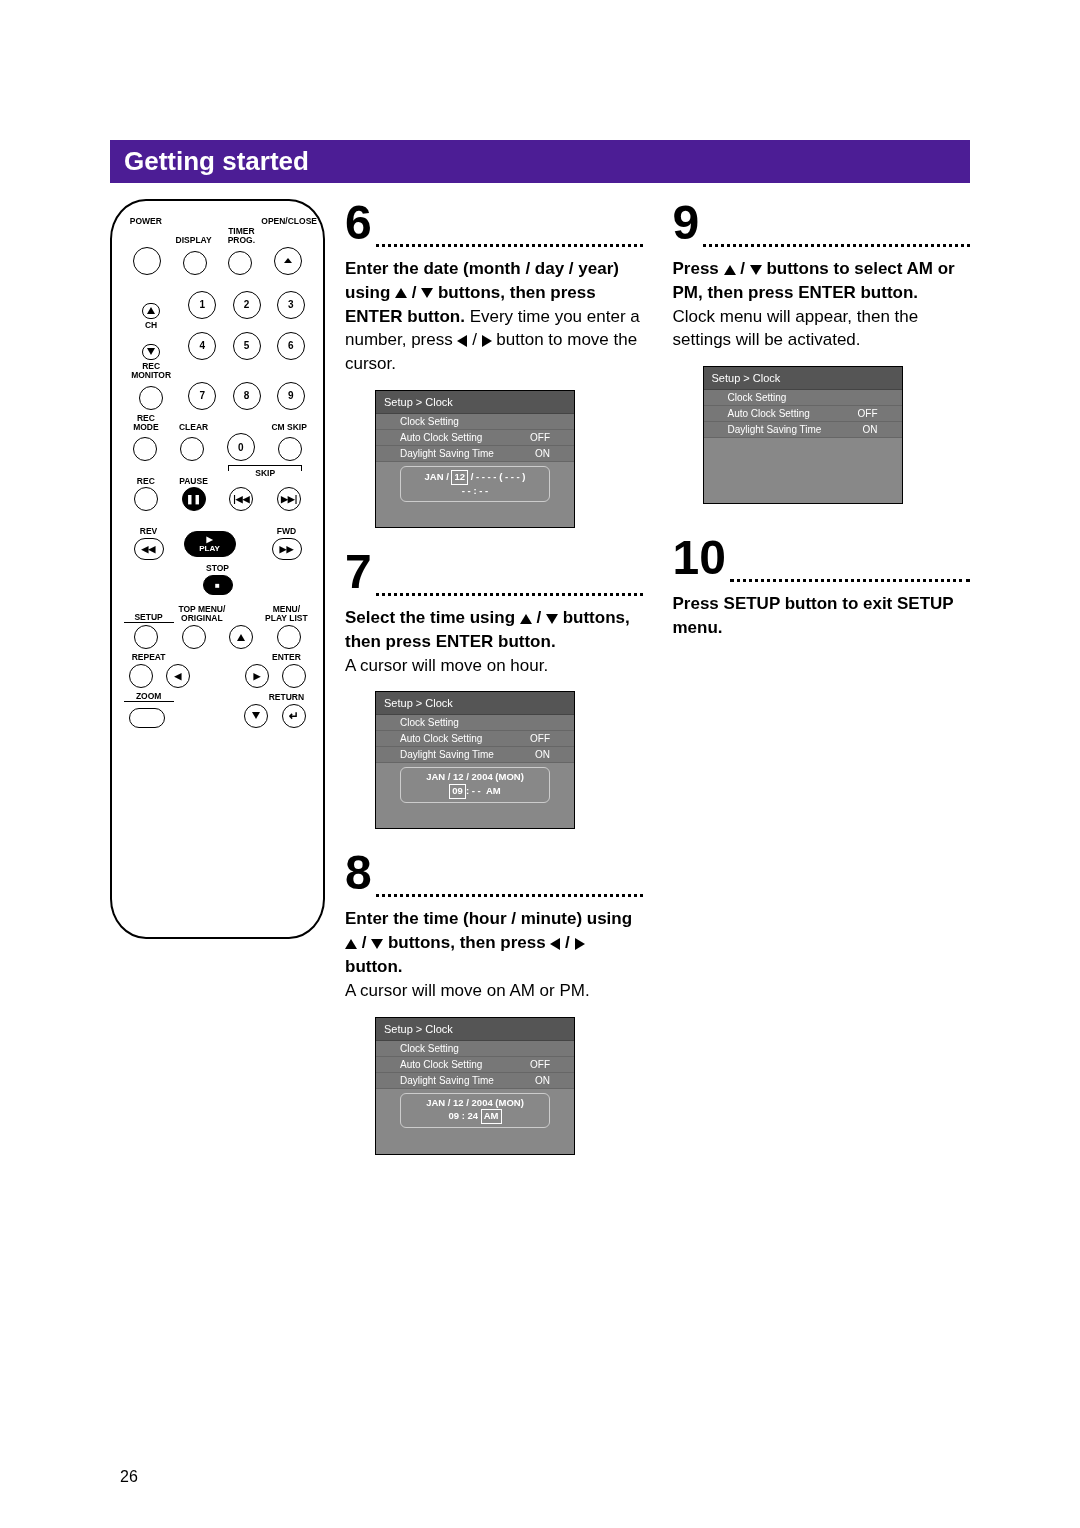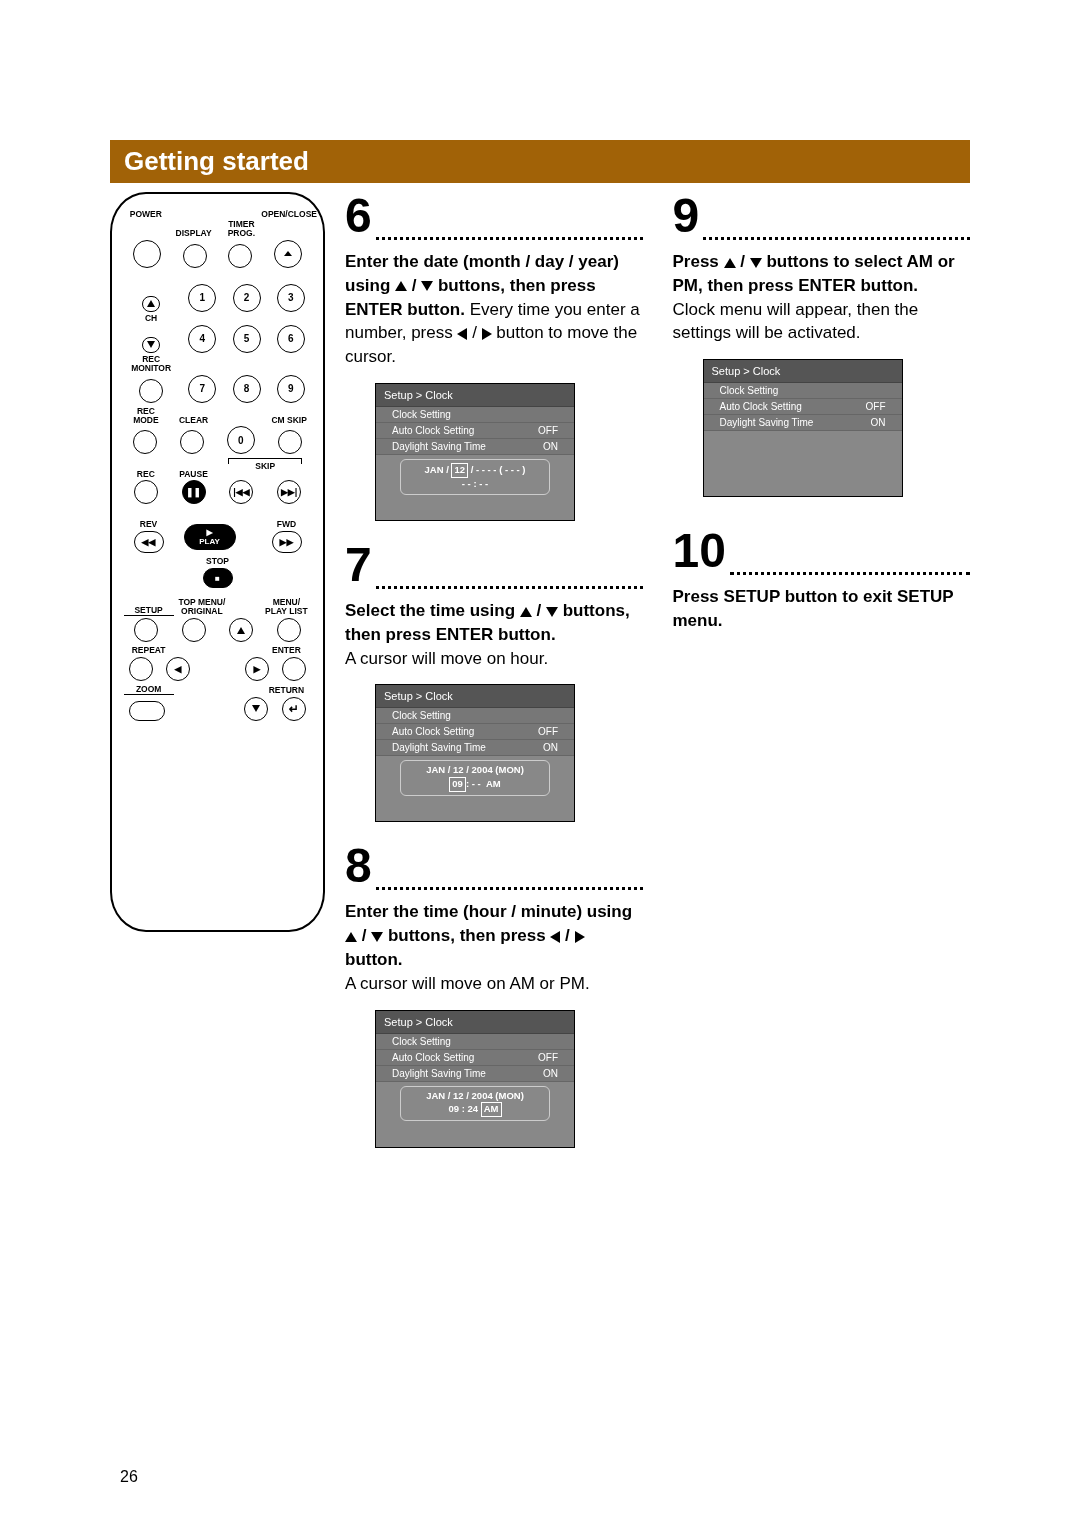--- a/index.html
+++ b/index.html
@@ -6,27 +6,27 @@
   body {
     font-family: Arial, Helvetica, sans-serif;
     background: #fff;
     width: 1080px;
     height: 1528px;
     padding: 140px 110px 50px 110px;
     position: relative;
     color: #000;
   }
   .header-bar {
-    background: #a16207;
+    background: #4c1d95;
     color: #fff;
     font-weight: bold;
     font-size: 26px;
     padding: 6px 14px;
     width: 100%;
-    margin-bottom: 9px;
+    margin-bottom: 16px;
   }
   .content {
     display: flex;
     gap: 20px;
     align-items: flex-start;
   }
   .remote-col {
     width: 215px;
     flex-shrink: 0;
   }
@@ -130,21 +130,21 @@
   }
   .osd-hdr {
     background: #555;
     padding: 5px 8px;
     font-size: 11px;
     border-bottom: 1px solid #444;
   }
   .osd-row {
     display: flex;
     justify-content: space-between;
-    padding: 2px 16px;
+    padding: 2px 24px;
     background: #777;
     border-bottom: 1px solid #666;
     font-size: 10px;
   }
   .osd-body {
     height: 65px;
     background: #888;
     position: relative;
     padding-top: 4px;
     font-weight: bold;

